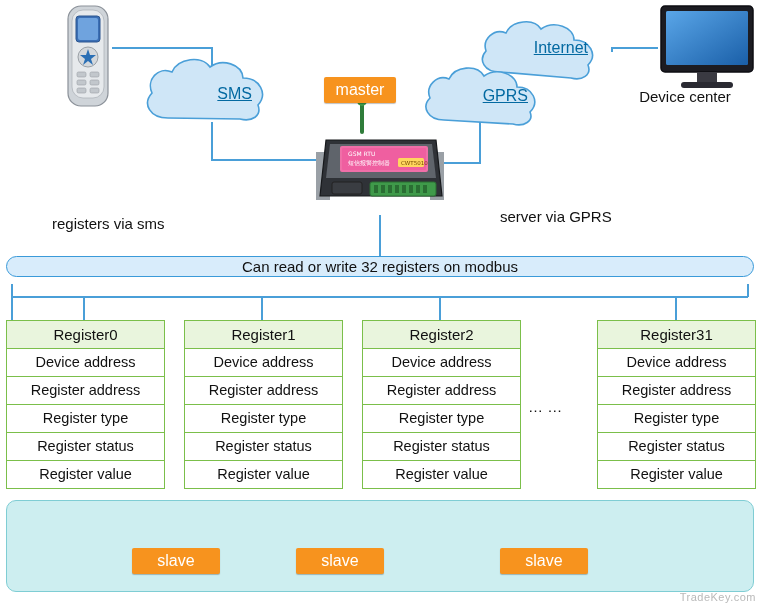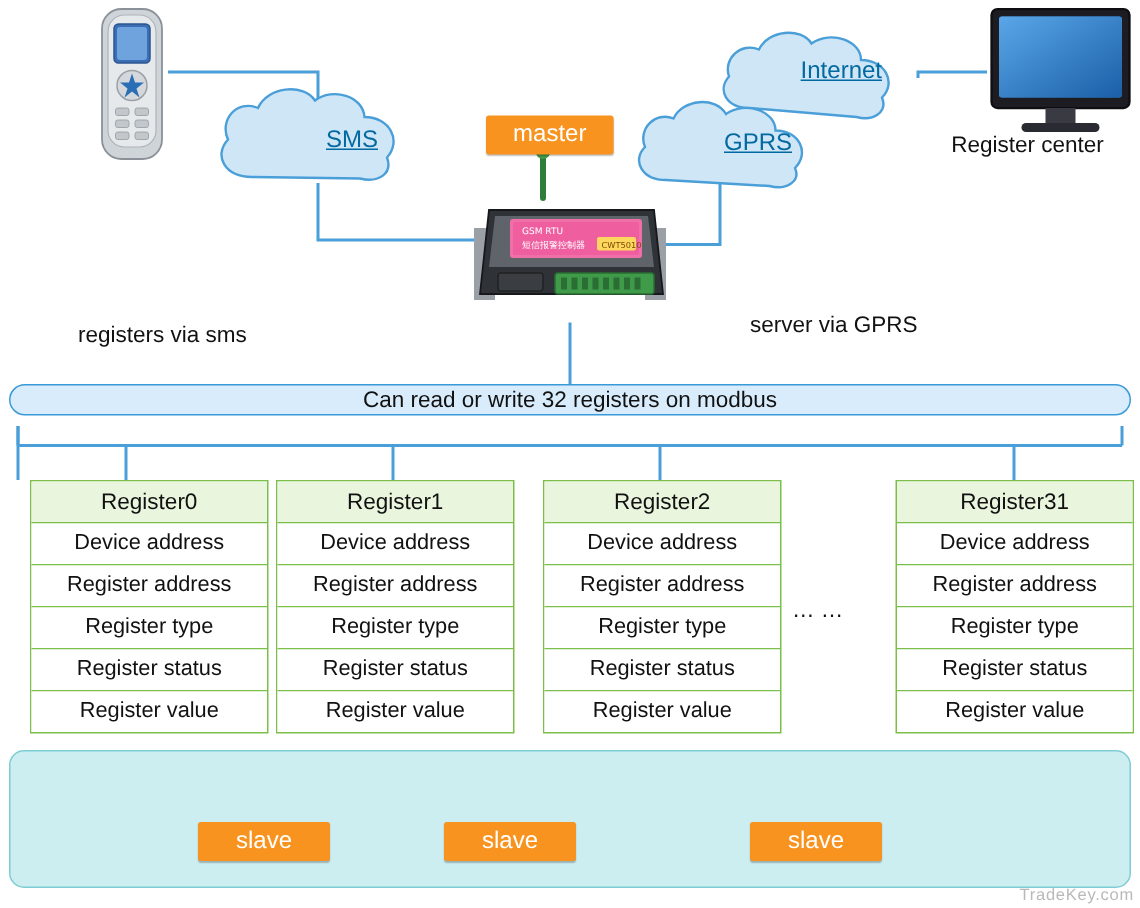--- a/index.html
+++ b/index.html
@@ -243,32 +243,32 @@
         <rect x="682" y="559" width="7" height="7"></rect>
         <rect x="693" y="559" width="7" height="7"></rect>
       </g>
     </g>
   </svg>
 
   <div class="cloud-label" style="left:168px;top:85px;width:84px;">SMS</div>
   <div class="cloud-label" style="left:492px;top:39px;width:96px;">Internet</div>
   <div class="cloud-label" style="left:444px;top:87px;width:84px;">GPRS</div>
 
-  <div class="tag" style="left:324px;top:77px;width:85px;">master</div>
-
-  <div class="lbl" style="left:610px;top:88px;width:150px;text-align:center;">Register center</div>
+  <div class="tag" style="left:324px;top:77px;width:72px;">master</div>
+
+  <div class="lbl" style="left:610px;top:88px;width:150px;text-align:center;">Device center</div>
 
   <div class="lbl" style="left:52px;top:215px;">registers via sms</div>
   <div class="lbl" style="left:500px;top:208px;">server via GPRS</div>
 
   <div class="modbus-bar">
     <span>Can read or write 32 registers on modbus</span>
   </div>
 
-  <div class="reg" style="left:20px;top:320px;">
+  <div class="reg" style="left:6px;top:320px;">
     <div class="hd">Register0</div>
     <div class="row">Device address</div>
     <div class="row">Register address</div>
     <div class="row">Register type</div>
     <div class="row">Register status</div>
     <div class="row">Register value</div>
   </div>
 
   <div class="reg" style="left:184px;top:320px;">
     <div class="hd">Register1</div>

